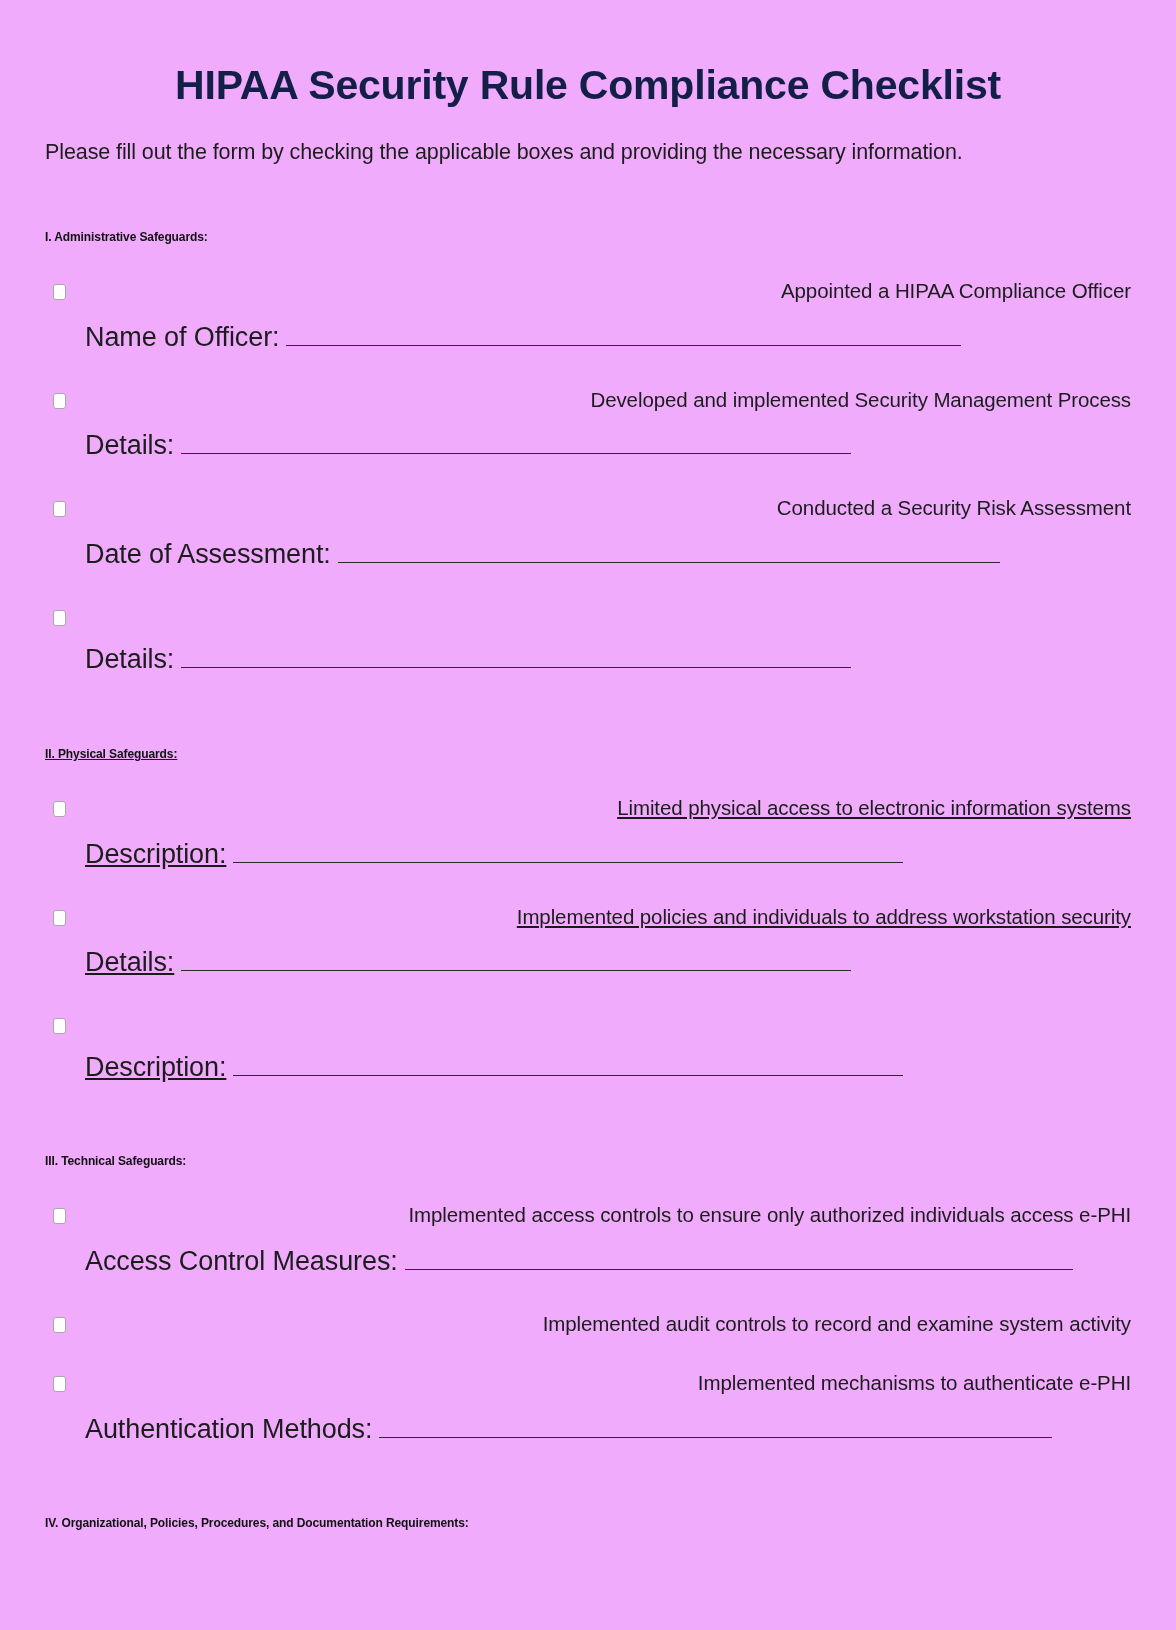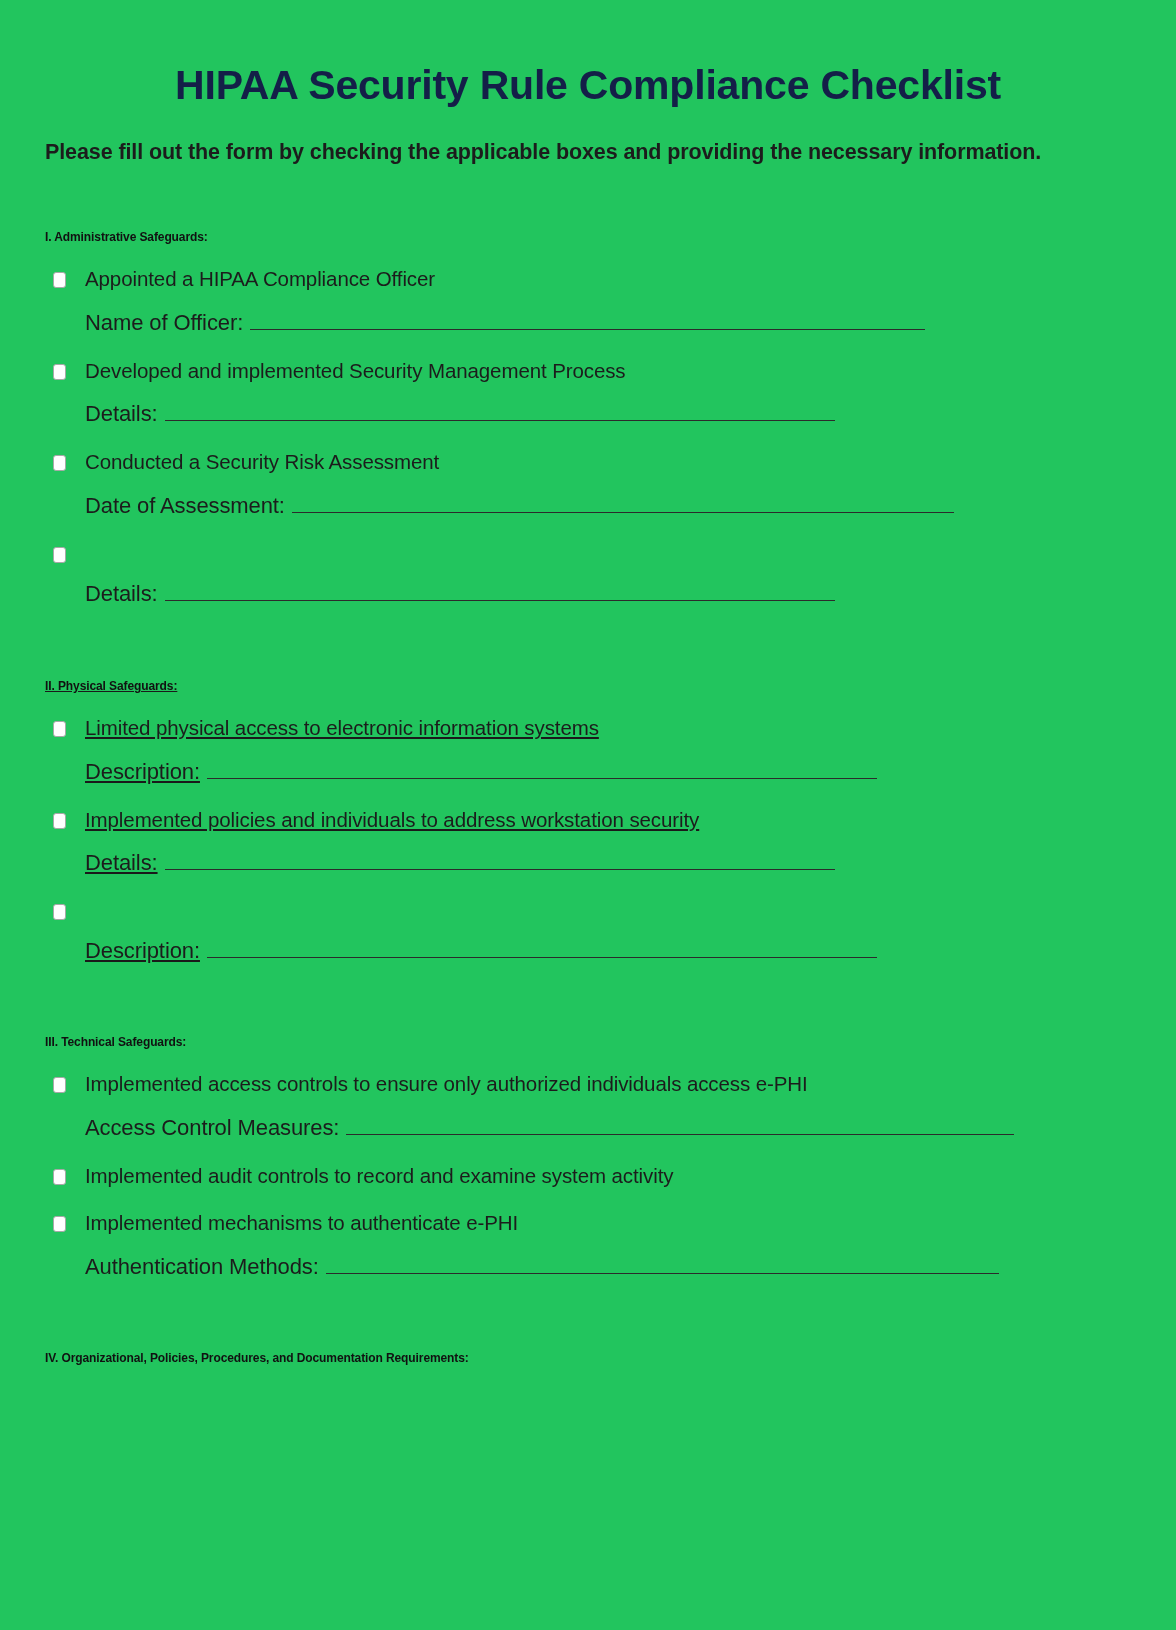--- a/index.html
+++ b/index.html
@@ -4,21 +4,21 @@
 <style>
   html, body {
     margin: 0;
     padding: 0;
     background: #ffffff;
   }
   .page {
     position: relative;
     width: 1176px;
     height: 1630px;
-    background: #22c55e;
+    background: #f0abfc;
     font-family: "Liberation Sans", sans-serif;
     color: #1a1a1a;
     overflow: hidden;
     box-sizing: border-box;
     padding: 0 45px;
   }
   .doc-title {
     text-align: center;
     font-size: 41px;
     font-weight: bold;
@@ -28,41 +28,41 @@
     padding-top: 62px;
     line-height: 1.15;
   }
   .doc-intro {
     font-size: 21.5px;
     color: #1c1c1c;
     margin: 0;
     padding-top: 30px;
     line-height: 1.3;
     letter-spacing: -0.1px;
-    font-weight: bold;
   }
   .section {
     margin-top: 0;
   }
   .section-heading {
     font-size: 12px;
     font-weight: bold;
     color: #111111;
     letter-spacing: -0.1px;
     margin: 0;
   }
   .sec-1 { padding-top: 63px; }
   .sec-2 { padding-top: 72px; text-decoration: underline; }
   .sec-3 { padding-top: 71px; }
   .sec-4 { padding-top: 71px; }
 
   .check-row {
     display: flex;
     align-items: flex-start;
-    margin-top: 22px;
+    margin-top: 34px;
+    justify-content: space-between;
   }
   .checkbox {
     width: 13px;
     height: 16px;
     border: 1.3px solid #a8a8a8;
     border-radius: 3px;
     background: #ffffff;
     flex: 0 0 auto;
     margin-top: 6px;
     margin-left: 8px;
@@ -75,21 +75,21 @@
     line-height: 1.25;
     letter-spacing: -0.1px;
   }
   .field-row {
     display: flex;
     align-items: baseline;
     margin-top: 18px;
     padding-left: 40px;
   }
   .field-label {
-    font-size: 22px;
+    font-size: 27px;
     color: #1c1c1c;
     white-space: nowrap;
     letter-spacing: -0.1px;
   }
   .field-line {
     display: inline-block;
     border-bottom: 1.6px solid #2b2b2b;
     height: 16px;
     margin-left: 7px;
     flex: 0 0 auto;

